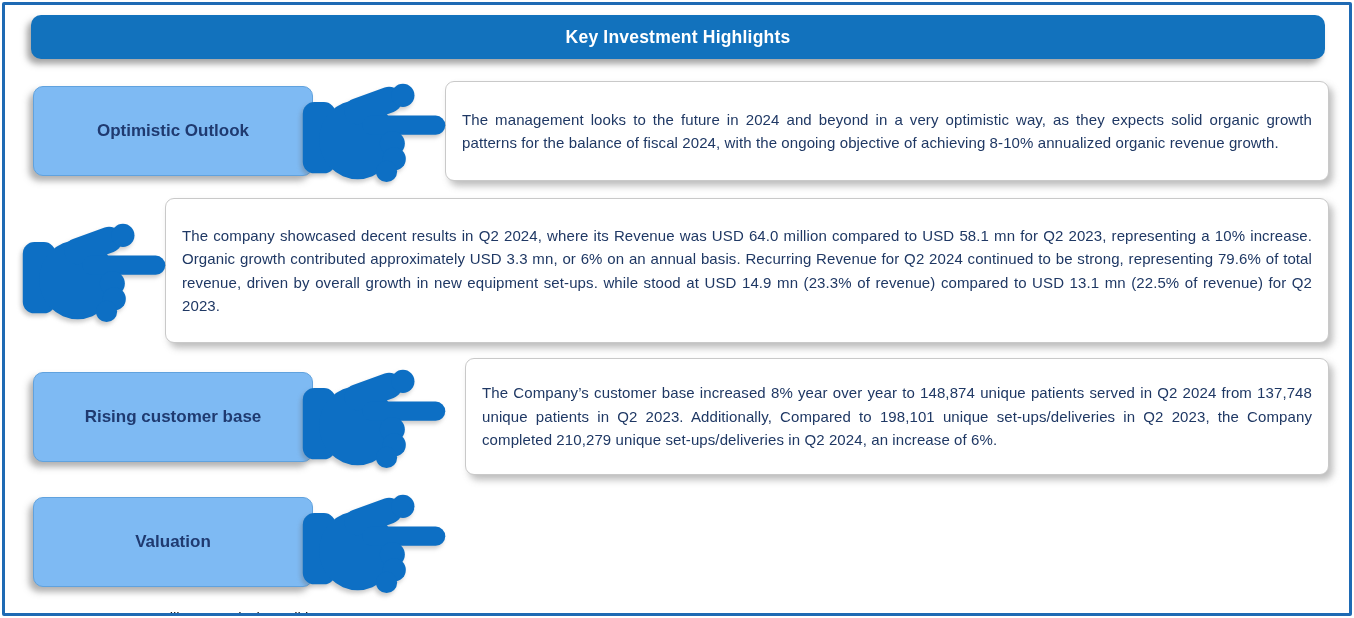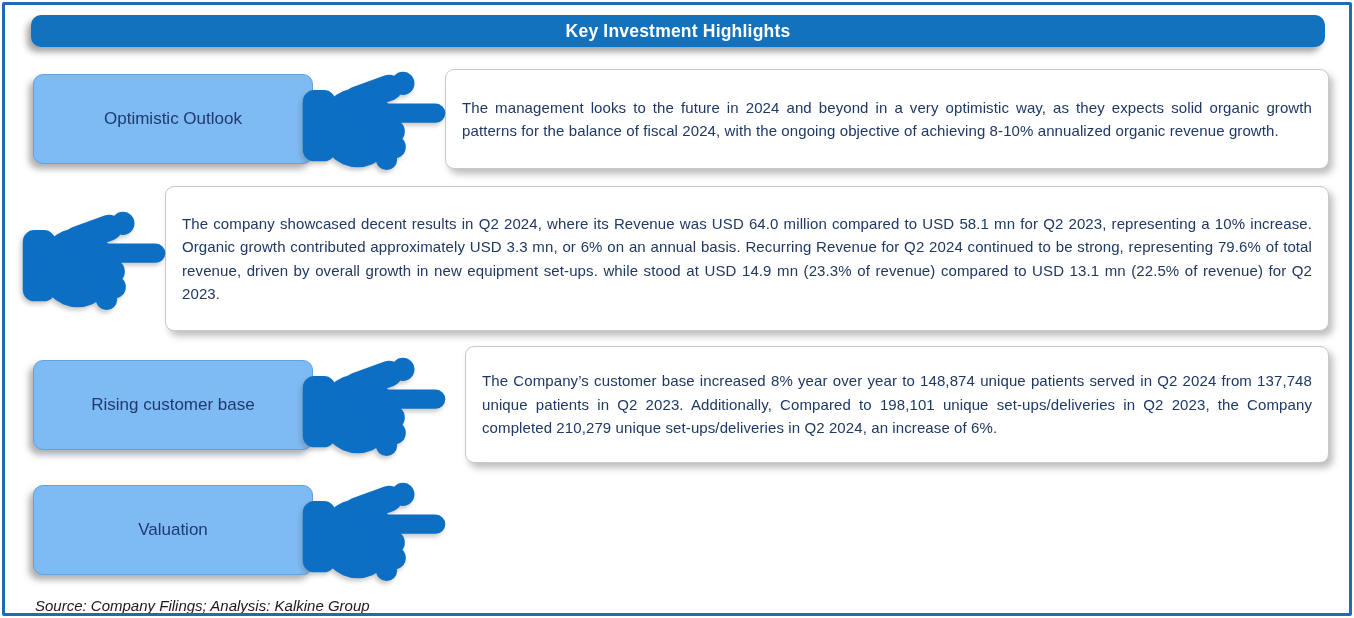--- a/index.html
+++ b/index.html
@@ -14,21 +14,21 @@
     box-sizing: border-box;
     margin: 2px;
     width: 1350px;
     height: 614px;
     border: 3px solid #1e6ab4;
     border-radius: 2px;
     background: #ffffff;
     overflow: hidden;
   }
   .header {
-    height: 32px;
+    height: 44px;
     margin: 10px 24px 0 26px;
     background: #1272bd;
     border-radius: 10px;
     display: flex;
     align-items: center;
     justify-content: center;
     box-shadow: -4px 5px 6px rgba(90,90,90,0.55);
   }
   .header span {
     color: #ffffff;
@@ -53,21 +53,21 @@
     border: 1px solid #60a2de;
     border-radius: 10px;
     display: flex;
     align-items: center;
     justify-content: center;
     box-shadow: -4px 5px 6px rgba(100,100,100,0.5);
     position: relative;
     z-index: 1;
   }
   .label-box span {
-    font-weight: normal;
+    font-weight: bold;
     font-size: 17px;
     color: #1f3a70;
     text-align: center;
   }
   .hand {
     flex: 0 0 148px;
     width: 148px;
     height: 104px;
     margin-left: -12px;
     margin-right: -4px;

